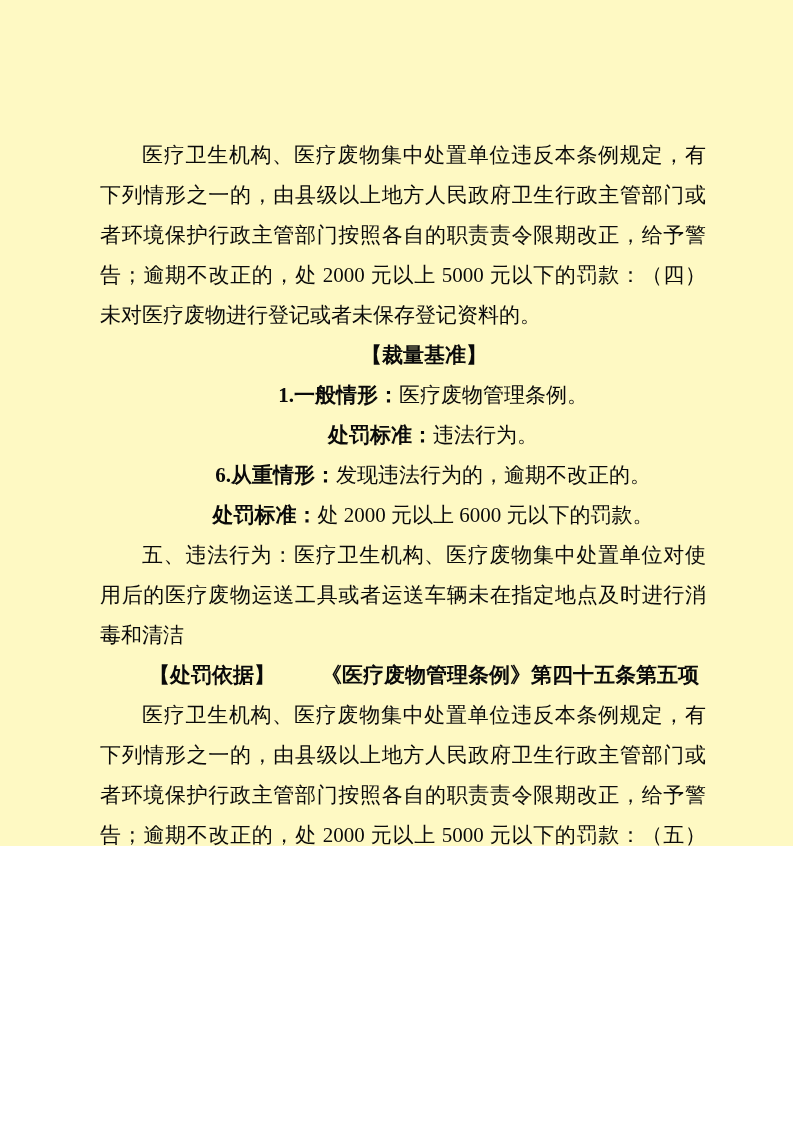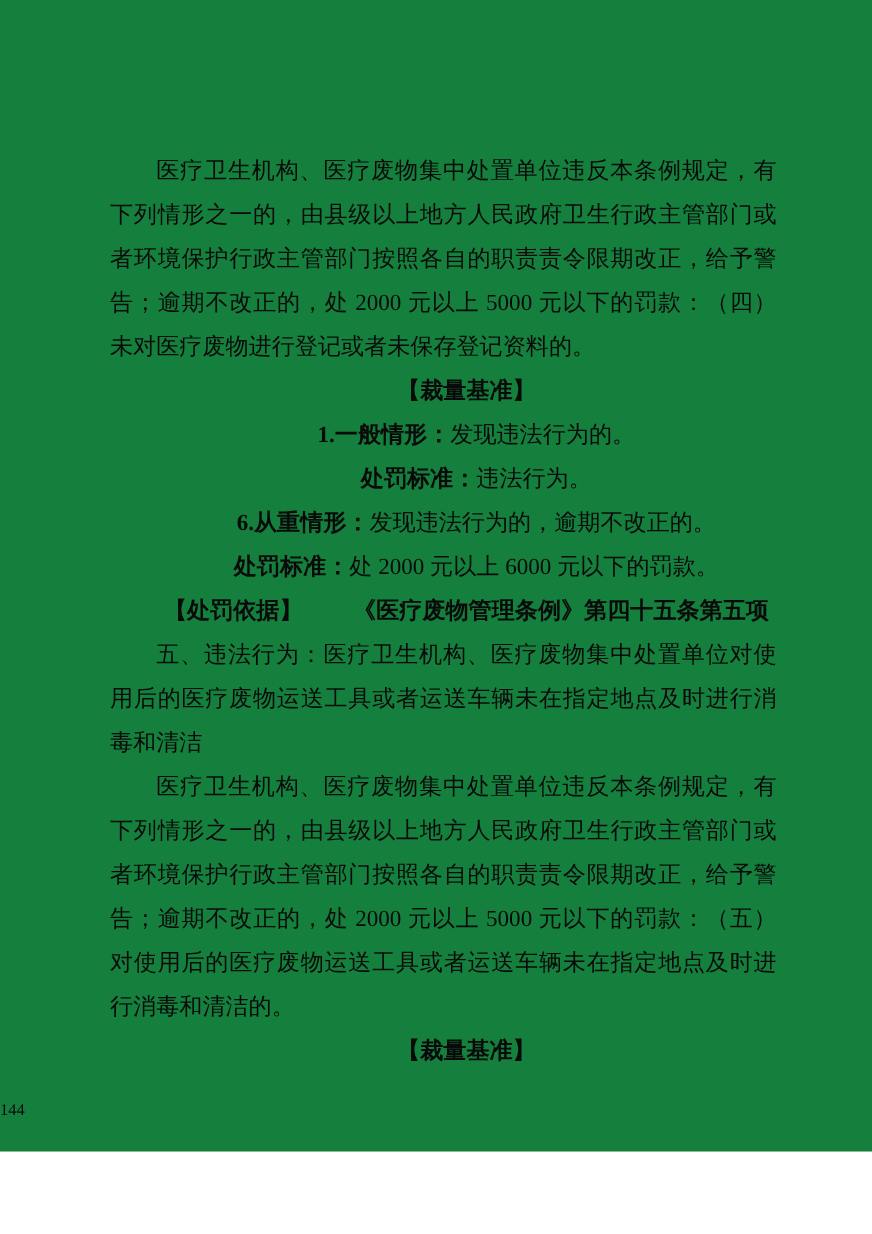--- a/index.html
+++ b/index.html
@@ -3,22 +3,22 @@
 <meta charset="utf-8">
 <style>
   html, body {
     margin: 0;
     padding: 0;
     background: #ffffff;
   }
   .page {
     position: relative;
     width: 793px;
-    height: 1047px;
-    background: #15803d;
+    height: 846px;
+    background: #fef9c3;
     overflow: hidden;
     font-family: "Liberation Serif", "DejaVu Serif", serif;
     color: #0a0a0a;
   }
   .body-text {
     position: absolute;
     left: 100px;
     top: 135px;
     width: 606px;
   }
@@ -59,40 +59,40 @@
 <body>
 
 <div class="page">
   <div class="body-text">
 
     <p class="para justify">医疗卫生机构、医疗废物集中处置单位违反本条例规定，有下列情形之一的，由县级以上地方人民政府卫生行政主管部门或者环境保护行政主管部门按照各自的职责责令限期改正，给予警告；逾期不改正的，处 2000 元以上 5000 元以下的罚款：（四）未对医疗废物进行登记或者未保存登记资料的。</p>
 
     <p class="para heading">【裁量基准】</p>
 
     <p class="para item">
-      <span class="label">1.一般情形：</span><span>发现违法行为的。</span>
+      <span class="label">1.一般情形：</span><span>医疗废物管理条例。</span>
     </p>
 
     <p class="para item">
       <span class="label">处罚标准：</span><span>违法行为。</span>
     </p>
 
     <p class="para item">
       <span class="label">6.从重情形：</span><span>发现违法行为的，逾期不改正的。</span>
     </p>
 
     <p class="para item">
       <span class="label">处罚标准：</span><span>处 2000 元以上 6000 元以下的罚款。</span>
     </p>
 
+    <p class="para justify">五、违法行为：医疗卫生机构、医疗废物集中处置单位对使用后的医疗废物运送工具或者运送车辆未在指定地点及时进行消毒和清洁</p>
+
     <p class="para">
       <span class="basis-label">【处罚依据】</span><span class="basis-text">《医疗废物管理条例》第四十五条第五项</span>
     </p>
-
-    <p class="para justify">五、违法行为：医疗卫生机构、医疗废物集中处置单位对使用后的医疗废物运送工具或者运送车辆未在指定地点及时进行消毒和清洁</p>
 
     <p class="para justify">医疗卫生机构、医疗废物集中处置单位违反本条例规定，有下列情形之一的，由县级以上地方人民政府卫生行政主管部门或者环境保护行政主管部门按照各自的职责责令限期改正，给予警告；逾期不改正的，处 2000 元以上 5000 元以下的罚款：（五）对使用后的医疗废物运送工具或者运送车辆未在指定地点及时进行消毒和清洁的。</p>
 
     <p class="para heading">【裁量基准】</p>
 
   </div>
 
   <div class="footer">144</div>
 </div>
 

